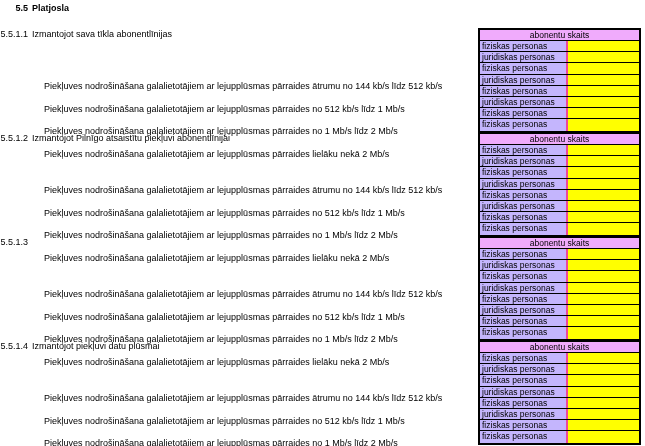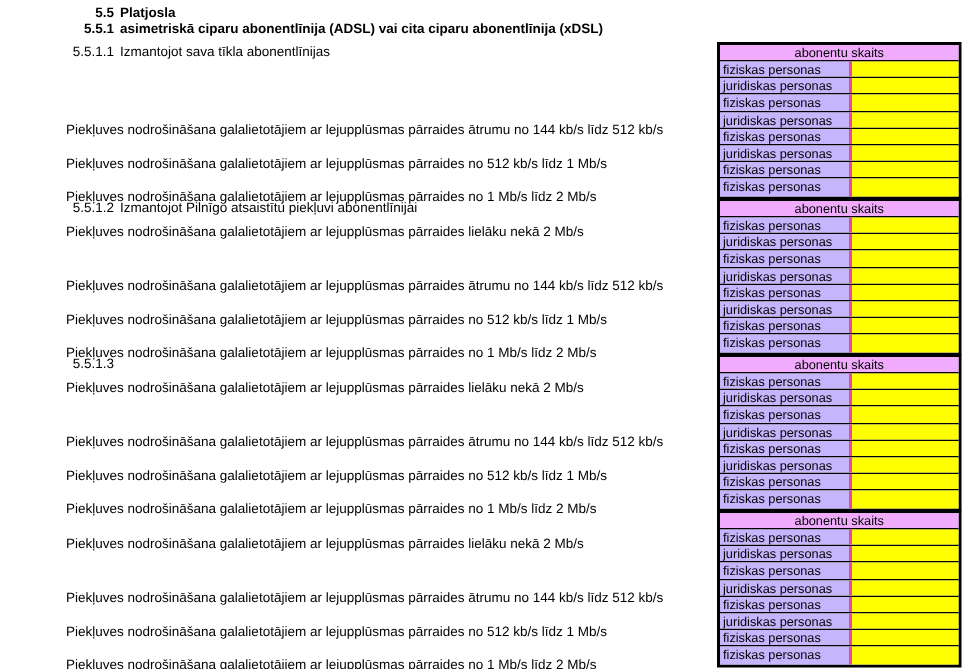--- a/index.html
+++ b/index.html
@@ -5,21 +5,21 @@
   * { margin:0; padding:0; box-sizing:border-box; }
   html,body { background:#ffffff; }
   body {
     width:645px; height:446px;
     font-family:"Liberation Sans", sans-serif;
     color:#000;
   }
   .page { position:relative; width:645px; height:446px; overflow:hidden; background:#fff; }
 
   .hline { position:absolute; left:0; display:flex; font-size:9px; line-height:10px; white-space:nowrap; }
-  .num { display:inline-block; width:28px; text-align:right; margin-right:4px; white-space:nowrap;margin-left:48px; }
+  .num { display:inline-block; width:28px; text-align:right; margin-right:4px; white-space:nowrap; }
   .lbl { white-space:nowrap; }
   .bold { font-weight:bold; }
 
   .section { position:absolute; left:0; width:612px; height:104px; }
   .sec-head { position:absolute; top:1px; left:0; display:flex; font-size:9px; line-height:10px; white-space:nowrap; }
   .pline { position:absolute; left:44px; font-size:9px; line-height:10px; white-space:nowrap;margin-top:40px; }
 
   .tbl { position:absolute; left:478px; top:0; width:163px; border:2px solid #000; background:#fff; }
   .tbl-head {
     height:11px; background:#f0abfc; text-align:center;
@@ -35,24 +35,20 @@
 </style>
 </head>
 <body>
 
 <div class="page">
 
   <div class="hline" style="top:3px">
     <span class="num bold">5.5</span>
     <span class="lbl bold">Platjosla</span>
   </div>
-  <div class="hline" style="top:14px">
-    <span class="num bold">5.5.1</span>
-    <span class="lbl bold">asimetriskā ciparu abonentlīnija (ADSL) vai cita ciparu abonentlīnija (xDSL)</span>
-  </div>
 
   <div class="section" style="top:28px">
     <div class="sec-head">
       <span class="num">5.5.1.1</span>
       <span class="lbl">Izmantojot sava tīkla abonentlīnijas</span>
     </div>
     <div class="pline" style="top:13px">Piekļuves nodrošināšana galalietotājiem ar lejupplūsmas pārraides ātrumu no 144 kb/s līdz 512 kb/s</div>
     <div class="pline" style="top:35.5px">Piekļuves nodrošināšana galalietotājiem ar lejupplūsmas pārraides no 512 kb/s līdz 1 Mb/s</div>
     <div class="pline" style="top:58px">Piekļuves nodrošināšana galalietotājiem ar lejupplūsmas pārraides no 1 Mb/s līdz 2 Mb/s</div>
     <div class="pline" style="top:80.5px">Piekļuves nodrošināšana galalietotājiem ar lejupplūsmas pārraides lielāku nekā 2 Mb/s</div>
@@ -178,20 +174,24 @@
         <div class="tval"></div>
       </div>
       <div class="trow">
         <div class="tlabel">fiziskas personas</div>
         <div class="tval"></div>
       </div>
     </div>
   </div>
 
   <div class="section" style="top:340px">
+    <div class="sec-head">
+      <span class="num">5.5.1.4</span>
+      <span class="lbl">Izmantojot piekļuvi datu plūsmai</span>
+    </div>
     <div class="pline" style="top:13px">Piekļuves nodrošināšana galalietotājiem ar lejupplūsmas pārraides ātrumu no 144 kb/s līdz 512 kb/s</div>
     <div class="pline" style="top:35.5px">Piekļuves nodrošināšana galalietotājiem ar lejupplūsmas pārraides no 512 kb/s līdz 1 Mb/s</div>
     <div class="pline" style="top:58px">Piekļuves nodrošināšana galalietotājiem ar lejupplūsmas pārraides no 1 Mb/s līdz 2 Mb/s</div>
     <div class="pline" style="top:80.5px">Piekļuves nodrošināšana galalietotājiem ar lejupplūsmas pārraides lielāku nekā 2 Mb/s</div>
     <div class="tbl">
       <div class="tbl-head">abonentu skaits</div>
       <div class="trow">
         <div class="tlabel">fiziskas personas</div>
         <div class="tval"></div>
       </div>

